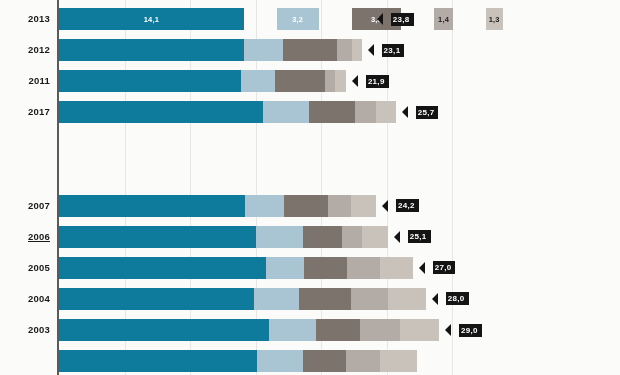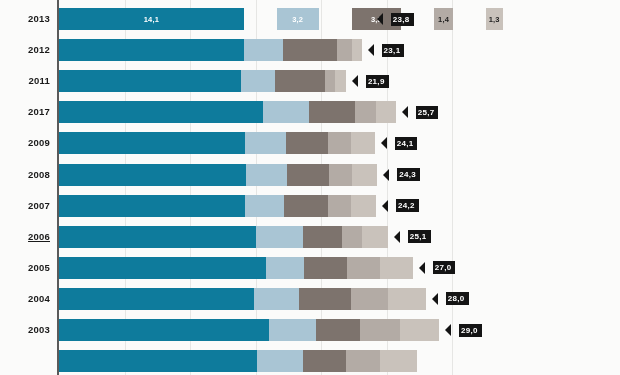--- a/index.html
+++ b/index.html
@@ -177,48 +177,20 @@
           <div class="seg" style="width: 45.85px; background: rgb(169, 197, 212);"></div>
           <div class="seg" style="width: 45.85px; background: rgb(125, 115, 109);"></div>
           <div class="seg" style="width: 20.96px; background: rgb(179, 171, 165);"></div>
           <div class="seg" style="width: 19.65px; background: rgb(201, 194, 187);"></div>
         </div>
         <div class="totalflag" style="left: 401.67px; top: 4.5px;">
           <div class="flag-arrow"></div>
           <div class="flag-body">25,7</div>
         </div>
       </div>
-      <div class="row" style="top: 132.4px; height: 22px;">
-        <div class="year-label" style="top: 5px;">2009</div>
-        <div class="bar" style="top: 0px; height: 22px;">
-          <div class="seg" style="width: 186.02px; background: rgb(14, 123, 156);"></div>
-          <div class="seg" style="width: 40.61px; background: rgb(169, 197, 212);"></div>
-          <div class="seg" style="width: 41.92px; background: rgb(125, 115, 109);"></div>
-          <div class="seg" style="width: 23.58px; background: rgb(179, 171, 165);"></div>
-          <div class="seg" style="width: 23.58px; background: rgb(201, 194, 187);"></div>
-        </div>
-        <div class="totalflag" style="left: 380.71px; top: 4.5px;">
-          <div class="flag-arrow"></div>
-          <div class="flag-body">24,1</div>
-        </div>
-      </div>
-      <div class="row" style="top: 163.5px; height: 22px;">
-        <div class="year-label" style="top: 5px;">2008</div>
-        <div class="bar" style="top: 0px; height: 22px;">
-          <div class="seg" style="width: 187.33px; background: rgb(14, 123, 156);"></div>
-          <div class="seg" style="width: 40.61px; background: rgb(169, 197, 212);"></div>
-          <div class="seg" style="width: 41.92px; background: rgb(125, 115, 109);"></div>
-          <div class="seg" style="width: 23.58px; background: rgb(179, 171, 165);"></div>
-          <div class="seg" style="width: 24.89px; background: rgb(201, 194, 187);"></div>
-        </div>
-        <div class="totalflag" style="left: 383.33px; top: 4.5px;">
-          <div class="flag-arrow"></div>
-          <div class="flag-body">24,3</div>
-        </div>
-      </div>
       <div class="row" style="top: 194.6px; height: 22px;">
         <div class="year-label" style="top: 5px;">2007</div>
         <div class="bar" style="top: 0px; height: 22px;">
           <div class="seg" style="width: 186.02px; background: rgb(14, 123, 156);"></div>
           <div class="seg" style="width: 39.3px; background: rgb(169, 197, 212);"></div>
           <div class="seg" style="width: 43.23px; background: rgb(125, 115, 109);"></div>
           <div class="seg" style="width: 23.58px; background: rgb(179, 171, 165);"></div>
           <div class="seg" style="width: 24.89px; background: rgb(201, 194, 187);"></div>
         </div>
         <div class="totalflag" style="left: 382.02px; top: 4.5px;">

